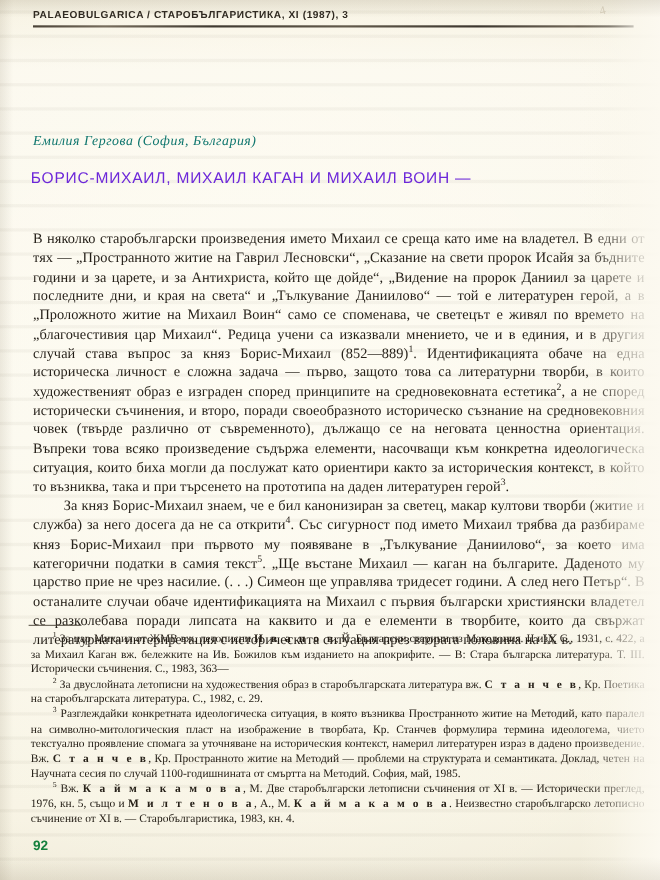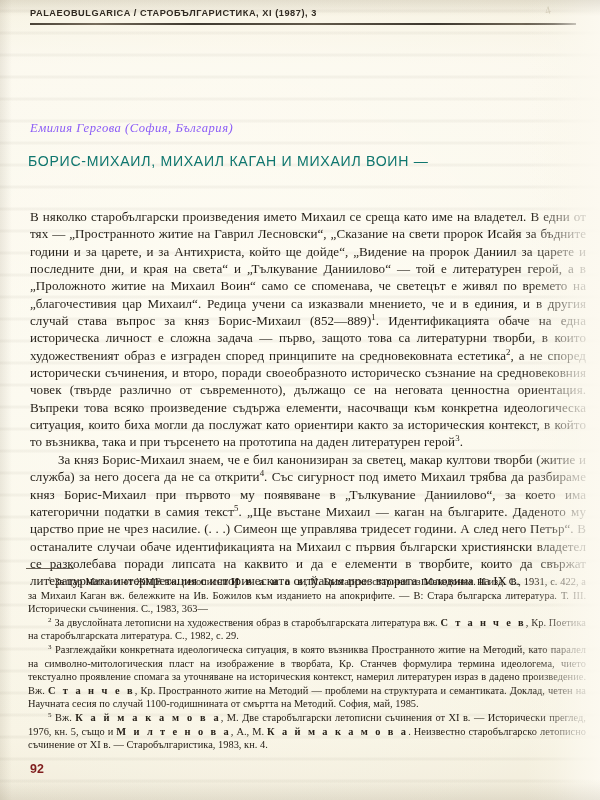--- a/index.html
+++ b/index.html
@@ -117,34 +117,34 @@
   }
 
   
   .byline {
     position: absolute;
     top: 121px;
     left: 30px;
     font-style: italic;
     font-size: 12.6px;
     letter-spacing: 0.5px;
-    color: #8b5cf6;
+    color: #0f766e;
     white-space: nowrap;
   }
   .title {
     position: absolute;
     top: 152px;
     left: 28px;
     right: 16px;
     font-family: "Liberation Sans", "DejaVu Sans", sans-serif;
     font-size: 14.1px;
     font-weight: 400;
     line-height: 19.5px;
     letter-spacing: 0.72px;
-    color: #0f766e;
+    color: #6d28d9;
   }
   .title .tl { display: block; white-space: nowrap; }
 
   
   .body {
     position: absolute;
     top: 208px;
     left: 30px;
     width: 556px;
     font-size: 13.05px;
@@ -194,21 +194,21 @@
   
   .sp { letter-spacing: 2.2px; font-weight: bold; }
 
   .folio {
     position: absolute;
     left: 30px;
     top: 762px;
     font-family: "Liberation Sans", "DejaVu Sans", sans-serif;
     font-size: 12.4px;
     font-weight: 700;
-    color: #7f1d1d;
+    color: #15803d;
   }
 
   .ink {
     filter: blur(0.16px);
   }
 </style>
 </head>
 <body>
 
 <div class="page"></div>

